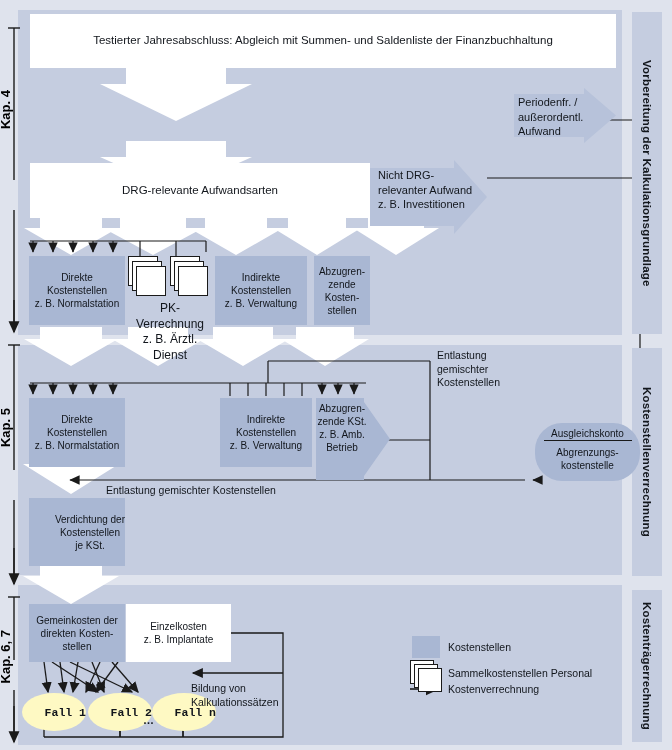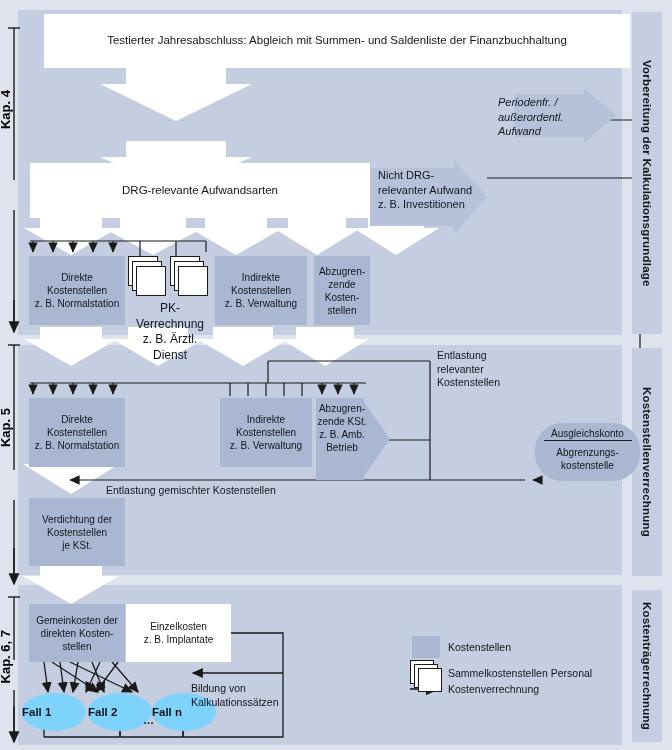--- a/index.html
+++ b/index.html
@@ -34,23 +34,23 @@
   }
   .kaplabel{
     position:absolute;writing-mode:vertical-rl;transform:rotate(180deg);
     white-space:nowrap;font-weight:bold;font-size:13px;color:#000;
   }
   .small{font-size:10px;}
 
   .ftext{position:absolute;line-height:1.3;font-size:10.5px;}
 
   .oval{
-    position:absolute;background:#7dd3fc;border-radius:50%;
-    display:flex;align-items:center;justify-content:flex-start;
-    font-size:11.5px;font-weight:bold;
+    position:absolute;background:#fef9c3;border-radius:50%;
+    display:flex;align-items:center;justify-content:flex-end;
+    font-size:11.5px;font-weight:bold;font-family:Liberation Mono, monospace;
   }
   .sheetstack{position:absolute;}
   .sheet{position:absolute;background:#fff;border:1.4px solid #1a1a1a;}
   .legend-sw{position:absolute;background:#a9b7d3;}
 </style>
 </head>
 <body>
 
 <div id="stage">
 
@@ -202,35 +202,35 @@
   <div class="sideband" style="left:632px;top:12px;width:30px;height:322px;">
     <span class="vtext">Vorbereitung der Kalkulationsgrundlage</span>
   </div>
   <div class="sideband" style="left:632px;top:348px;width:30px;height:228px;">
     <span class="vtext">Kostenstellenverrechnung</span>
   </div>
   <div class="sideband" style="left:632px;top:590px;width:30px;height:152px;">
     <span class="vtext">Kostenträgerrechnung</span>
   </div>
 
-  <div class="wbox" style="left:44px;top:14px;width:586px;height:54px;">
+  <div class="wbox" style="left:30px;top:14px;width:586px;height:54px;">
     <div style="font-size:11.5px;">
       <div>Testierter Jahresabschluss: Abgleich mit Summen- und Saldenliste der Finanzbuchhaltung</div>
     </div>
   </div>
 
 
   <div class="wbox" style="left:30px;top:163px;width:340px;height:55px;">
     <div style="font-size:11.5px;">DRG-relevante Aufwandsarten</div>
   </div>
 
   <svg class="abs" style="left:514px;top:88px;width:102px;height:55px;" viewBox="0 0 102 55">
     <path d="M0,6 H70 V0 L102,27.5 L70,55 V49 H0 Z" fill="#b7c2da"></path>
   </svg>
-  <div class="abs" style="left:498px;top:95px;width:74px;font-size:11px;line-height:1.34;font-style:italic;">
+  <div class="abs" style="left:518px;top:95px;width:74px;font-size:11px;line-height:1.34;">
     <div>Periodenfr. /</div>
     <div>außerordentl.</div>
     <div>Aufwand</div>
   </div>
 
   <svg class="abs" style="left:370px;top:160px;width:117px;height:74px;" viewBox="0 0 117 74">
     <path d="M0,8 H84 V0 L117,37 L84,74 V66 H0 Z" fill="#b7c2da"></path>
   </svg>
   <div class="abs" style="left:378px;top:168px;width:104px;font-size:11px;line-height:1.34;">
     <div>Nicht DRG-</div>
@@ -297,35 +297,35 @@
   </svg>
   <div class="abs" style="left:316px;top:402px;width:52px;text-align:center;font-size:10px;line-height:1.3;">
     <div>Abzugren-</div>
     <div>zende KSt.</div>
     <div>z. B. Amb.</div>
     <div>Betrieb</div>
   </div>
 
   <div class="ftext" style="left:437px;top:349px;width:110px;">
     <div>Entlastung</div>
-    <div>relevanter</div>
+    <div>gemischter</div>
     <div>Kostenstellen</div>
   </div>
 
   <div class="bbox" style="left:535px;top:423px;width:105px;height:58px;flex-direction:column;justify-content:flex-start;border-radius:27px;">
     <div style="width:88px;padding-top:4px;border-bottom:1.4px solid #1a1a1a;font-size:10px;">Ausgleichskonto</div>
     <div style="padding-top:5px;font-size:10px;line-height:1.3;">
       <div>Abgrenzungs-</div>
       <div>kostenstelle</div>
     </div>
   </div>
 
   <div class="ftext" style="left:106px;top:484px;width:260px;">Entlastung gemischter Kostenstellen</div>
 
-  <div class="bbox" style="left:29px;top:498px;width:96px;height:68px;">
+  <div class="bbox" style="left:29px;top:498px;width:96px;height:68px;justify-content:flex-end;">
     <div class="small">
       <div>Verdichtung der</div>
       <div>Kostenstellen</div>
       <div>je KSt.</div>
     </div>
   </div>
 
   <div class="bbox" style="left:29px;top:604px;width:96px;height:58px;">
     <div class="small">
       <div>Gemeinkosten der</div>

